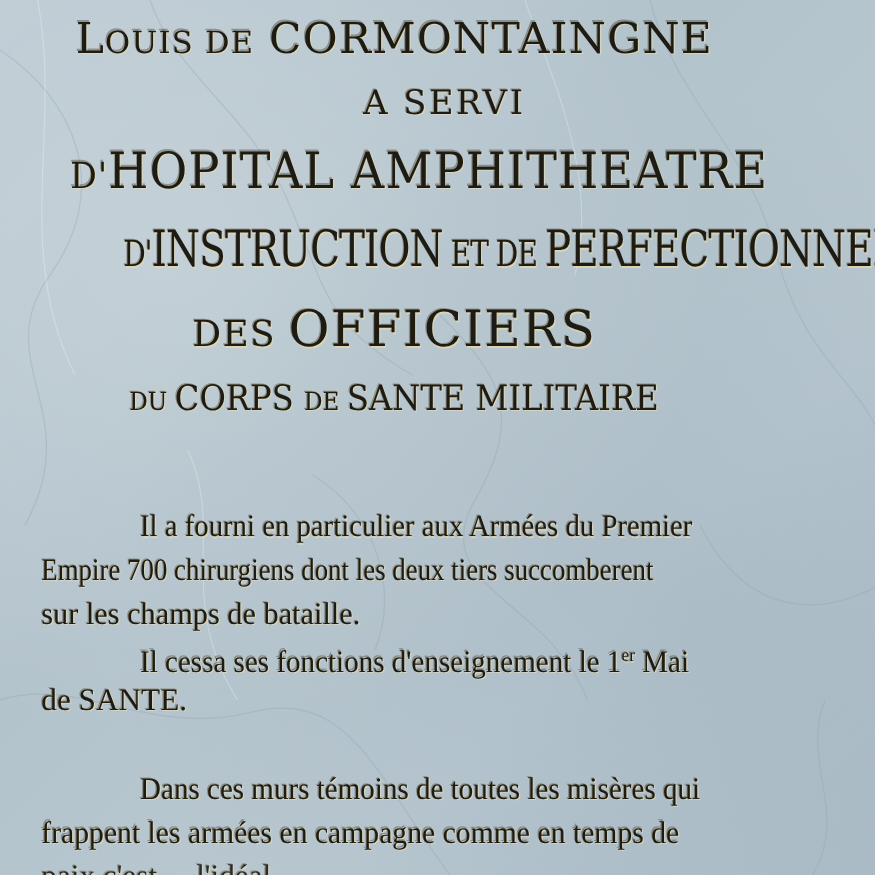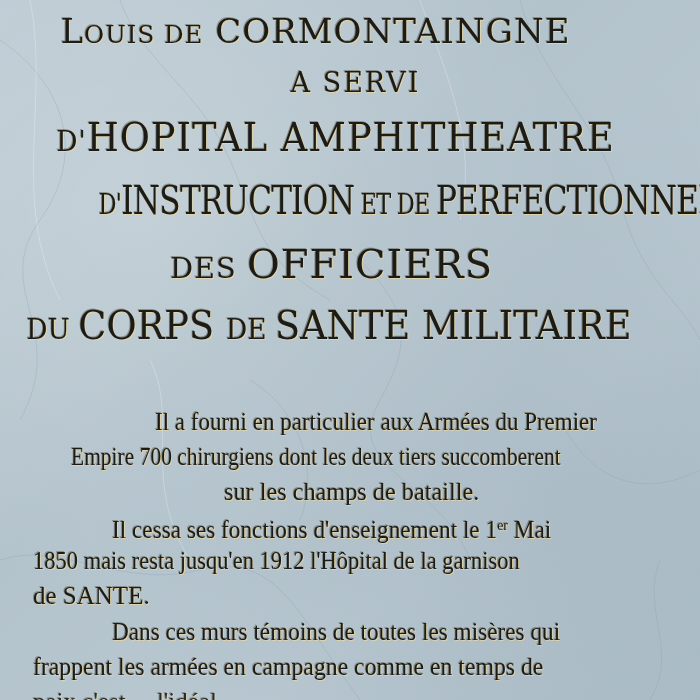--- a/index.html
+++ b/index.html
@@ -41,22 +41,22 @@
       font-family: "DejaVu Serif", serif;
       white-space: nowrap;
       line-height: 1;
     }
     .sc { font-size: 0.72em; }
     .h1 { top: 14px; font-size: 34px; letter-spacing: 1px; }
     .h2 { top: 69px; font-size: 27px; letter-spacing: 2px; padding-left: 40px; }
     .h3 { top: 117px; font-size: 40px; letter-spacing: 1px; padding-left: 20px; }
     .h4 { top: 180px; font-size: 40px; letter-spacing: -1px; }
     .h4 .inner { display: inline-block; transform: scaleX(0.78); transform-origin: center; }
-    .h5 { top: 244px; font-size: 40px; letter-spacing: 1px; padding-left: 16px; }
-    .h6 { top: 305px; font-size: 40px; letter-spacing: 0px; }
+    .h5 { top: 244px; font-size: 40px; letter-spacing: 1px; }
+    .h6 { top: 305px; font-size: 28px; letter-spacing: 0px; }
     .h6 .inner { display: inline-block; transform: scaleX(0.92); transform-origin: center; }
     .h3 .inner { display: inline-block; transform: scaleX(0.92); transform-origin: center; }
 
     .body-text {
       position: absolute;
       left: 33px;
       width: 645px;
       font-family: "Liberation Serif", serif;
       font-size: 25px;
       line-height: 35px;
@@ -64,21 +64,21 @@
     }
     .line {
       display: block;
       height: 35px;
     }
     .line .inner {
       display: inline-block;
       transform-origin: left center;
     }
     .indent { padding-left: 79px; }
-    .p1 { top: 404px; text-align: center; }
+    .p1 { top: 404px; }
     .p2 { top: 508px; }
     .p3 { top: 614px; }
     sup.ord { font-size: 0.6em; vertical-align: 0.55em; }
     .clipped { opacity: 0.9; }
   </style>
 </head>
 <body>
 
 <div class="plaque">
   <svg class="veins" width="700" height="700" viewBox="0 0 700 700">
@@ -112,21 +112,20 @@
   <div class="heading h6 engraved"><span class="inner"><span class="sc">DU </span><span>CORPS </span><span class="sc">DE </span><span>SANTE MILITAIRE</span></span></div>
 
   <div class="body-text p1 engraved">
     <span class="line indent"><span class="inner" style="transform:scaleX(0.92)">Il a fourni en particulier aux Armées du Premier</span></span>
     <span class="line"><span class="inner" style="transform:scaleX(0.86)">Empire 700 chirurgiens dont les deux tiers succomberent</span></span>
     <span class="line"><span class="inner" style="transform:scaleX(0.97)">sur les champs de bataille.</span></span>
   </div>
 
   <div class="body-text p2 engraved">
     <span class="line indent"><span class="inner" style="transform:scaleX(0.93)"><span>Il cessa ses fonctions d'enseignement le 1</span><sup class="ord">er</sup><span> Mai</span></span></span>
-    <span class="line"><span class="inner" style="transform:scaleX(0.9)">1850 mais resta jusqu'en 1912 l'Hôpital de la garnison</span></span>
     <span class="line"><span class="inner">de SANTE.</span></span>
   </div>
 
   <div class="body-text p3 engraved">
     <span class="line indent"><span class="inner" style="transform:scaleX(0.93)">Dans ces murs témoins de toutes les misères qui</span></span>
     <span class="line"><span class="inner" style="transform:scaleX(0.95)">frappent les armées en campagne comme en temps de</span></span>
     <span class="line clipped"><span class="inner">paix c'est ... l'idéal ...</span></span>
   </div>
 </div>
 

